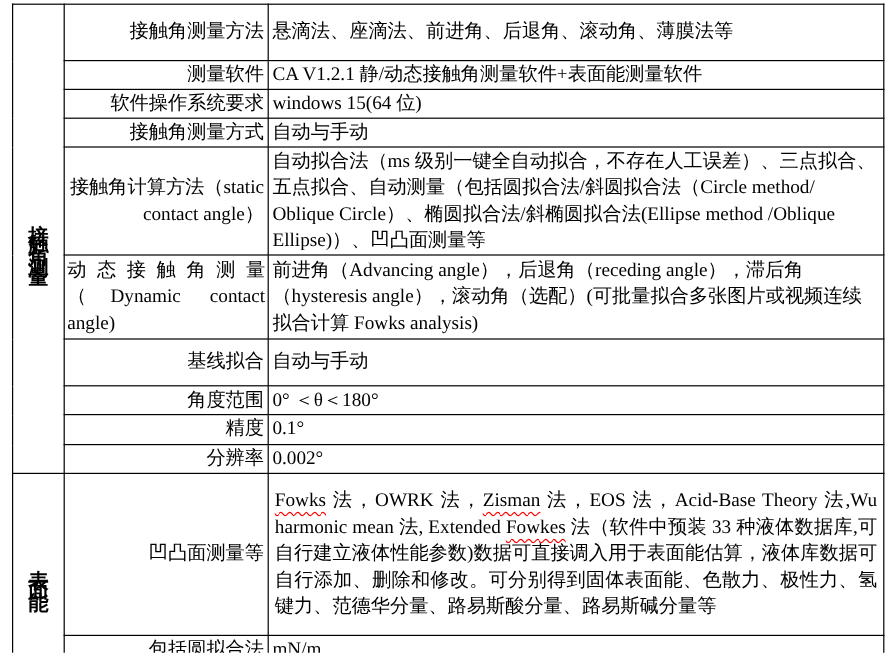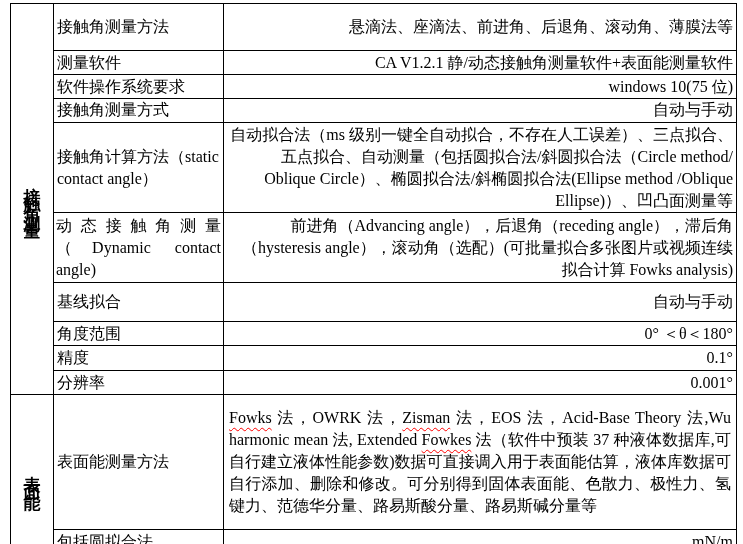--- a/index.html
+++ b/index.html
@@ -33,22 +33,22 @@
   td.group { text-align: center; }
   .vlabel {
     display: inline-block;
     writing-mode: vertical-lr;
     text-orientation: upright;
     font-weight: bold;
     font-size: 17px;
     letter-spacing: 9px;
     line-height: 17px;
   }
-  td.label { text-align: left; }
-  td.value { text-align: right; }
+  td.label { text-align: right; }
+  td.value { text-align: left; }
   
   tr.sec0.r0 { height: 47px; }
   tr.sec0.r1 { height: 24px; margin-left: 32px; }
   tr.sec0.r2 { height: 24px; }
   tr.sec0.r3 { height: 24px; font-family: Liberation Mono, monospace; }
   tr.sec0.r4 { height: 90px; }
   tr.sec0.r5 { height: 70px; }
   tr.sec0.r6 { height: 39px; }
   tr.sec0.r7 { height: 24px; margin-top: 12px; }
   tr.sec0.r8 { height: 25px; }
@@ -84,21 +84,21 @@
         <td rowspan="10" class="group"><span class="vlabel">接触角测量</span></td>
         <td class="label">接触角测量方法</td>
         <td class="value">悬滴法、座滴法、前进角、后退角、滚动角、薄膜法等</td>
       </tr>
       <tr class="sec0 r1">
         <td class="label">测量软件</td>
         <td class="value">CA V1.2.1 静/动态接触角测量软件+表面能测量软件</td>
       </tr>
       <tr class="sec0 r2">
         <td class="label">软件操作系统要求</td>
-        <td class="value">windows 10(75 位)</td>
+        <td class="value">windows 15(64 位)</td>
       </tr>
       <tr class="sec0 r3">
         <td class="label">接触角测量方式</td>
         <td class="value">自动与手动</td>
       </tr>
       <tr class="sec0 r4">
         <td class="label">接触角计算方法（static contact angle）</td>
         <td class="value">自动拟合法（ms 级别一键全自动拟合，不存在人工误差）、三点拟合、五点拟合、自动测量（包括圆拟合法/斜圆拟合法（Circle method/ Oblique Circle）、椭圆拟合法/斜椭圆拟合法(Ellipse method /Oblique Ellipse)）、凹凸面测量等</td>
       </tr>
       <tr class="sec0 r5">
@@ -112,26 +112,26 @@
       <tr class="sec0 r7">
         <td class="label">角度范围</td>
         <td class="value">0° ＜θ＜180°</td>
       </tr>
       <tr class="sec0 r8">
         <td class="label">精度</td>
         <td class="value">0.1°</td>
       </tr>
       <tr class="sec0 r9">
         <td class="label">分辨率</td>
-        <td class="value">0.001°</td>
+        <td class="value">0.002°</td>
       </tr>
       <tr class="sec1 r0">
         <td rowspan="3" class="group"><span class="vlabel">表面能</span></td>
-        <td class="label">表面能测量方法</td>
-        <td class="value"><span class="sq">Fowks</span><span> 法，OWRK 法，</span><span class="sq">Zisman</span><span> 法，EOS 法，Acid-Base Theory 法,Wu harmonic mean 法, Extended </span><span class="sq">Fowkes</span><span> 法（软件中预装 37 种液体数据库,可自行建立液体性能参数)数据可直接调入用于表面能估算，液体库数据可自行添加、删除和修改。可分别得到固体表面能、色散力、极性力、氢键力、范德华分量、路易斯酸分量、路易斯碱分量等</span></td>
+        <td class="label">凹凸面测量等</td>
+        <td class="value"><span class="sq">Fowks</span><span> 法，OWRK 法，</span><span class="sq">Zisman</span><span> 法，EOS 法，Acid-Base Theory 法,Wu harmonic mean 法, Extended </span><span class="sq">Fowkes</span><span> 法（软件中预装 33 种液体数据库,可自行建立液体性能参数)数据可直接调入用于表面能估算，液体库数据可自行添加、删除和修改。可分别得到固体表面能、色散力、极性力、氢键力、范德华分量、路易斯酸分量、路易斯碱分量等</span></td>
       </tr>
       <tr class="sec1 r1">
         <td class="label">包括圆拟合法</td>
         <td class="value"><span class="sq">mN</span><span>/m</span></td>
       </tr>
       <tr class="sec1 r2">
         <td class="label"></td>
         <td class="value"></td>
       </tr>
     </tbody>

